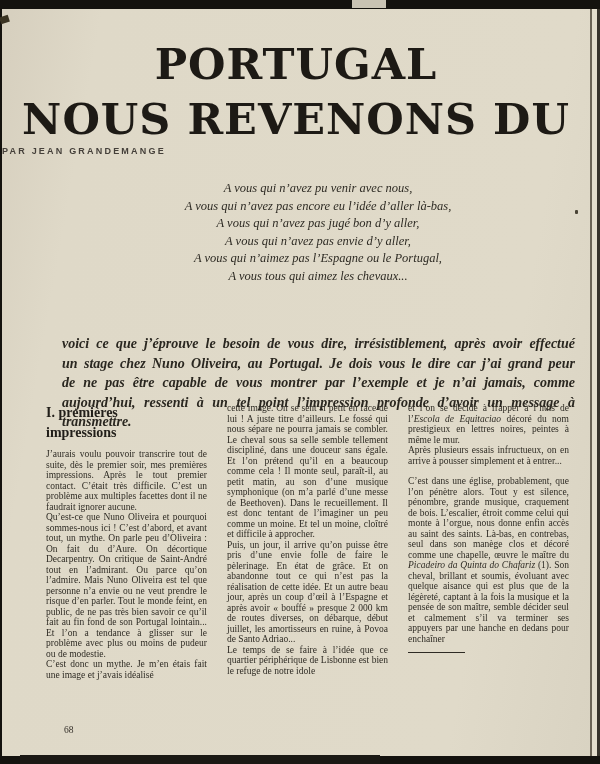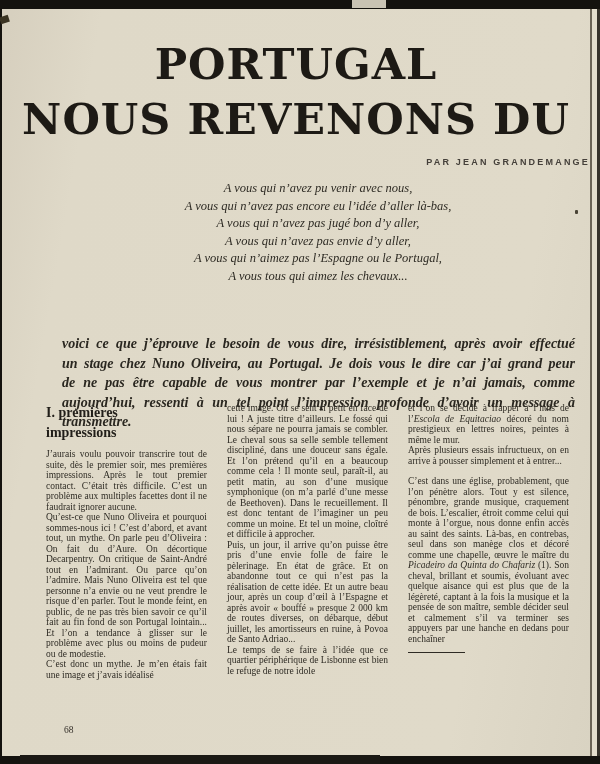--- a/index.html
+++ b/index.html
@@ -22,21 +22,21 @@
   .speck{position:absolute;width:3px;height:4px;background:#4a4436;border-radius:1px;}
   .bottom-shade{position:absolute;left:20px;top:755px;width:360px;height:9px;background:#1b1914;}
 
   .title{
     position:absolute;top:28px;left:0;right:0;margin:0;
     text-align:center;font-family:"DejaVu Serif", serif;font-weight:bold;
     font-size:43px;line-height:55px;color:#1d1a15;letter-spacing:1px;
   }
   .t-line{display:block;}
   .byline{
-    position:absolute;top:148px;left:0;right:0;text-align:right;
+    position:absolute;top:137px;left:0;right:0;text-align:left;
     font-family:"Liberation Sans", sans-serif;font-size:9px;letter-spacing:2.2px;
     color:#45403a;font-weight:bold;
   }
   .dedication{
     position:absolute;top:171px;left:0;right:0;text-align:center;
     font-style:italic;font-size:12.5px;line-height:17.5px;color:#2e2b24;padding-left:44px;
   }
   .lead{
     position:absolute;top:309px;left:44px;width:513px;margin:16px;
     font-weight:bold;font-style:italic;font-size:14px;line-height:19.5px;

